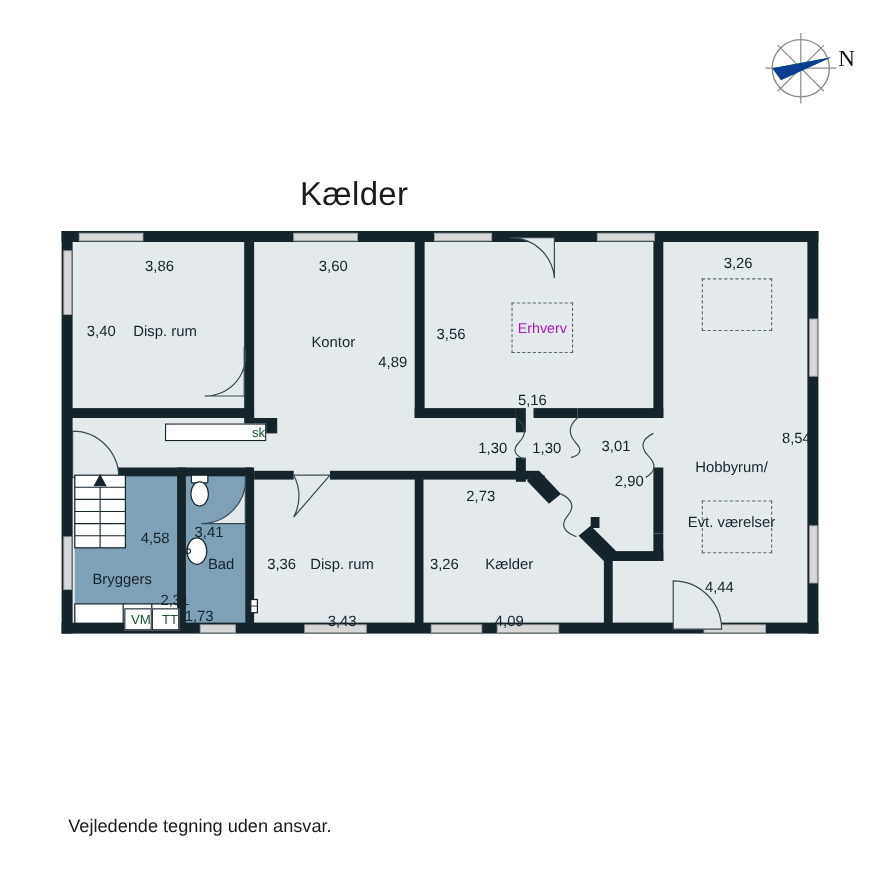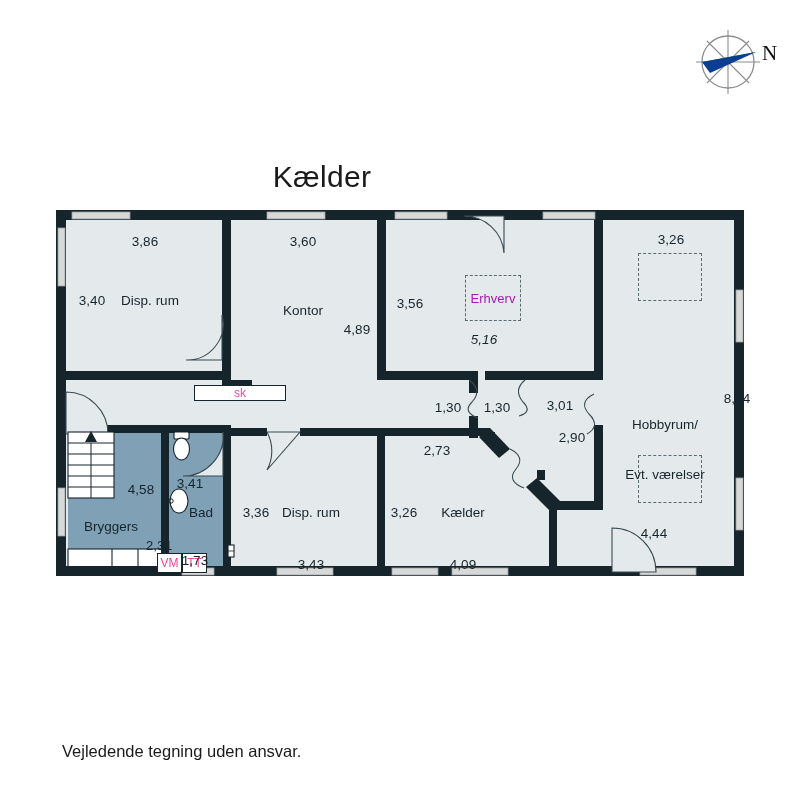--- a/index.html
+++ b/index.html
@@ -61,22 +61,22 @@
     line-height: 1.15;
   }
   .lbl.c { transform: translateX(-50%); text-align: center; }
   .lbl.name { font-size: 13.5px; }
 
   .boxlabel {
     position: absolute;
     background: #ffffff;
     border: 1.2px solid #16242c;
     font-size: 12px;
-    color: #ec4899;
-    display: flex; align-items: center; justify-content: center; margin-left: 44px;
+    color: #14532d;
+    display: flex; align-items: center; justify-content: flex-end;
   }
   .dashbox {
     position: absolute;
     border: 1.3px dashed #5c6b72;
     display: flex; align-items: center; justify-content: center;
     font-size: 13px; color: #a21caf;
     background: transparent;
   }
 </style>
 </head>
@@ -261,35 +261,35 @@
     <span>TT</span>
   </div>
 
   <div class="lbl c" style="left:145px; top:234px;">3,86</div>
   <div class="lbl c" style="left:92px;  top:293px;">3,40</div>
   <div class="lbl c name" style="left:150px; top:293px;">Disp. rum</div>
   <div class="lbl c" style="left:303px; top:234px;">3,60</div>
   <div class="lbl c name" style="left:303px; top:303px;">Kontor</div>
   <div class="lbl c" style="left:357px; top:322px;">4,89</div>
   <div class="lbl c" style="left:410px; top:296px;">3,56</div>
-  <div class="lbl c" style="left:484px; top:332px;font-style:italic;">5,16</div>
+  <div class="lbl c" style="left:484px; top:356px;">5,16</div>
   <div class="lbl c" style="left:671px; top:232px;">3,26</div>
-  <div class="lbl c" style="left:724px; top:391px;margin-left:13px;">8,54</div>
+  <div class="lbl c" style="left:724px; top:391px;">8,54</div>
   <div class="lbl c" style="left:654px; top:526px;">4,44</div>
   <div class="lbl c" style="left:448px; top:400px;">1,30</div>
   <div class="lbl c" style="left:497px; top:400px;">1,30</div>
   <div class="lbl c" style="left:560px; top:398px;">3,01</div>
   <div class="lbl c" style="left:572px; top:430px;">2,90</div>
   <div class="lbl c" style="left:437px; top:443px;">2,73</div>
   <div class="lbl c" style="left:141px; top:482px;">4,58</div>
   <div class="lbl c name" style="left:111px; top:519px;">Bryggers</div>
   <div class="lbl c" style="left:111px; top:538px;margin-left:48px;">2,31</div>
   <div class="lbl c" style="left:190px; top:476px;">3,41</div>
   <div class="lbl c name" style="left:201px; top:505px;">Bad</div>
-  <div class="lbl c" style="left:195px; top:553px;">1,73</div>
+  <div class="lbl c" style="left:181px; top:553px;">1,73</div>
   <div class="lbl c" style="left:256px; top:505px;">3,36</div>
   <div class="lbl c name" style="left:311px; top:505px;">Disp. rum</div>
   <div class="lbl c" style="left:311px; top:557px;">3,43</div>
   <div class="lbl c" style="left:404px; top:505px;">3,26</div>
   <div class="lbl c name" style="left:463px; top:505px;">Kælder</div>
   <div class="lbl c" style="left:463px; top:557px;">4,09</div>
 
   <div class="lbl c name" style="left:665px; top:383px; line-height:1.25;">
     <div>Hobbyrum/</div>
     <div>Evt. værelser</div>

